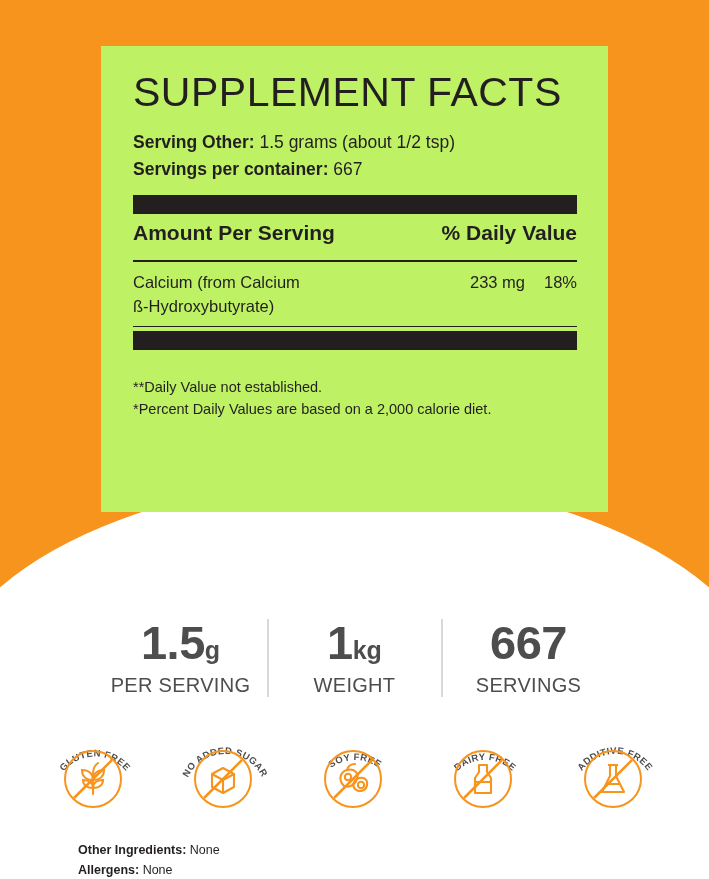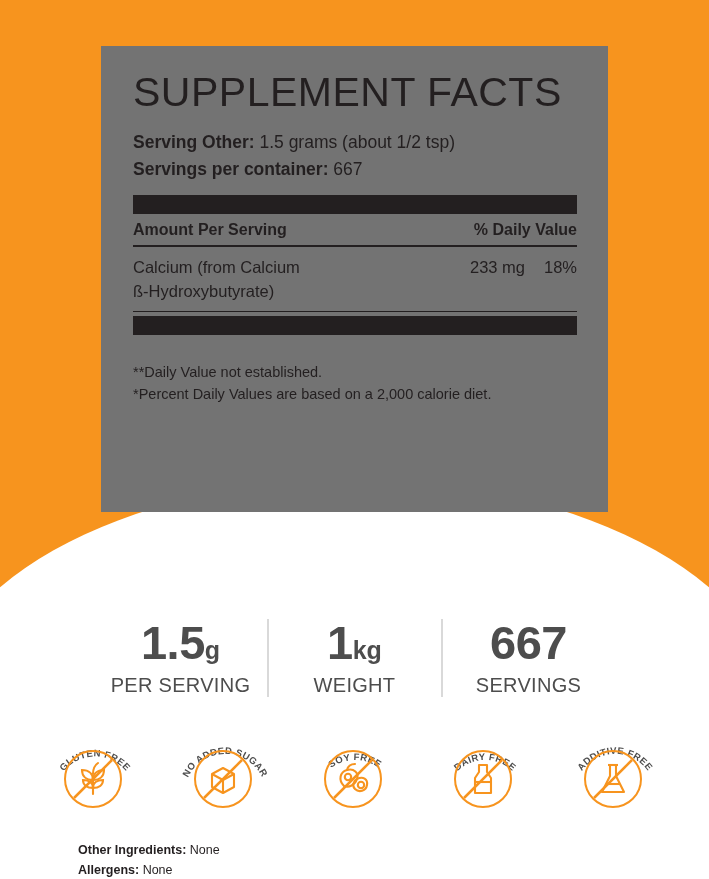--- a/index.html
+++ b/index.html
@@ -32,21 +32,21 @@
     height: 240px;
     background: #ffffff;
     border-radius: 50% 50% 0 0 / 100% 100% 0 0;
   }
 
   
   .sf-outer {
     position: absolute;
     left: 101px; top: 46px;
     width: 507px; height: 466px;
-    background: #737373;
+    background: #bef264;
     padding: 0;
   }
   .sf-inner {
     position: absolute;
     left: 32px; top: 26px;
     width: 444px; height: 414px;
   }
 
   .sf-title {
     font-size: 41px;
@@ -97,23 +97,23 @@
   .row .dv {
     flex: 0 0 52px;
     text-align: right;
     line-height: 1.45;
     white-space: nowrap;
   }
 
   .hdr-row {
     display: flex;
     align-items: baseline;
-    padding: 7px 0 6px 0;
+    padding: 7px 0 15px 0;
     font-weight: bold;
-    font-size: 16px;
+    font-size: 21px;
     color: #231f20;
   }
   .hdr-row .h1 { flex: 1 1 auto; }
   .hdr-row .h2 { flex: 0 0 auto; }
 
   .footnotes {
     padding-top: 27px;
     font-size: 14.5px;
     line-height: 1.5;
     color: #231f20;

